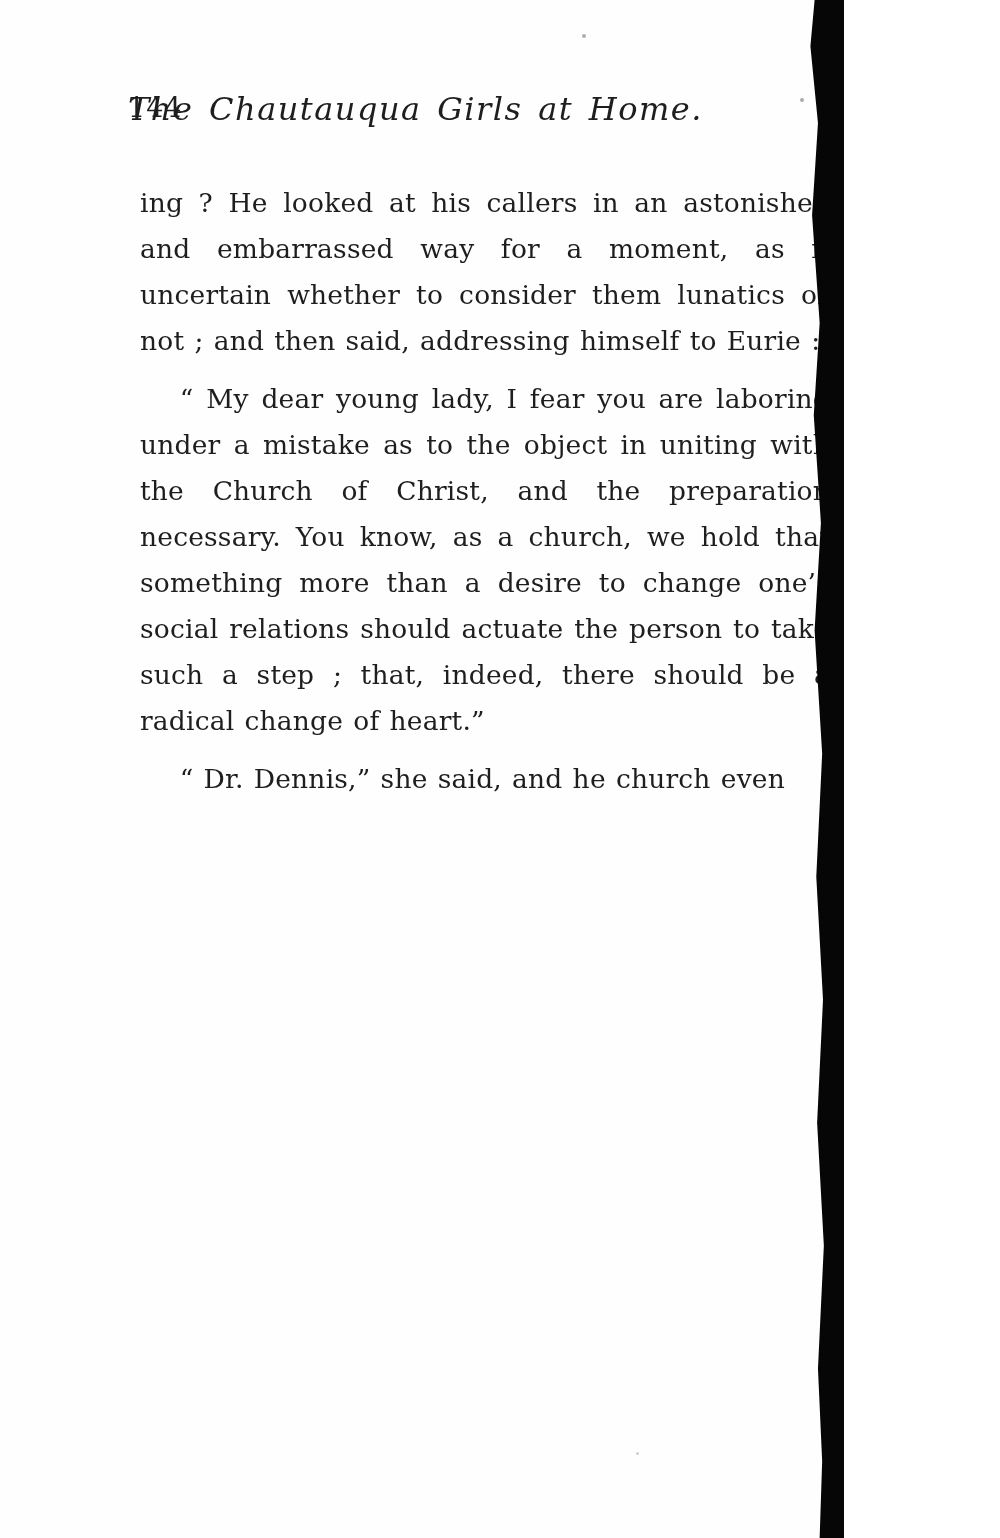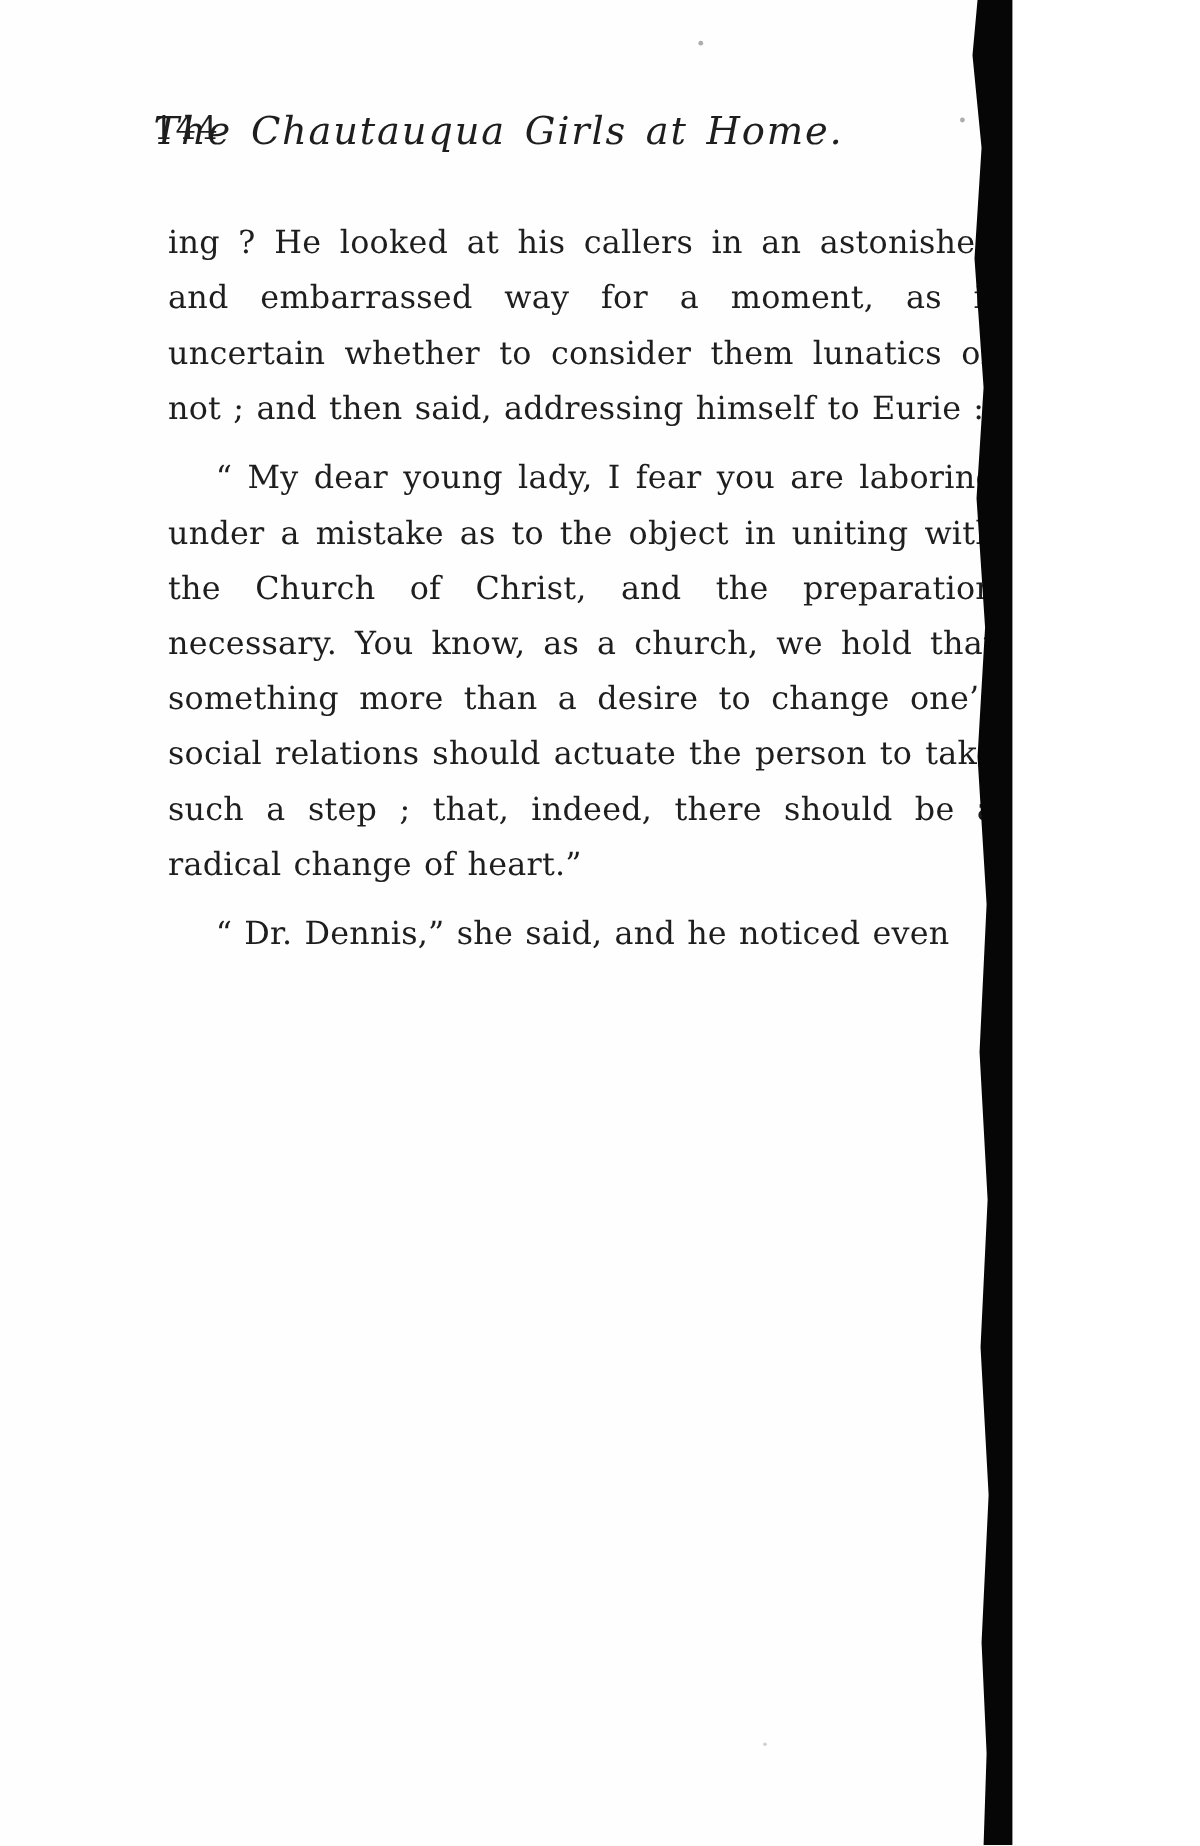--- a/index.html
+++ b/index.html
@@ -85,21 +85,21 @@
 <div class="page">
 
   <div class="page-header">
     <span class="page-number">144</span>
     <span class="running-title">The Chautauqua Girls at Home.</span>
   </div>
 
   <div class="text-block">
     <p class="para no-indent">ing ? He looked at his callers in an astonished and embarrassed way for a moment, as if uncertain whether to consider them lunatics or not ; and then said, addressing himself to Eurie :</p>
     <p class="para">“ My dear young lady, I fear you are laboring under a mistake as to the object in uniting with the Church of Christ, and the preparation necessary. You know, as a church, we hold that something more than a desire to change one’s social relations should actuate the person to take such a step ; that, indeed, there should be a radical change of heart.”</p>
-    <p class="para">“ Dr. Dennis,” she said, and he noticed even</p>
+    <p class="para">“ Dr. Dennis,” she said, and he church even</p>
   </div>
 
   <div class="binding-band"></div>
 
   <div class="speck s1"></div>
   <div class="speck s2"></div>
   <div class="speck s3"></div>
   <div class="speck s4"></div>
 
 </div>

